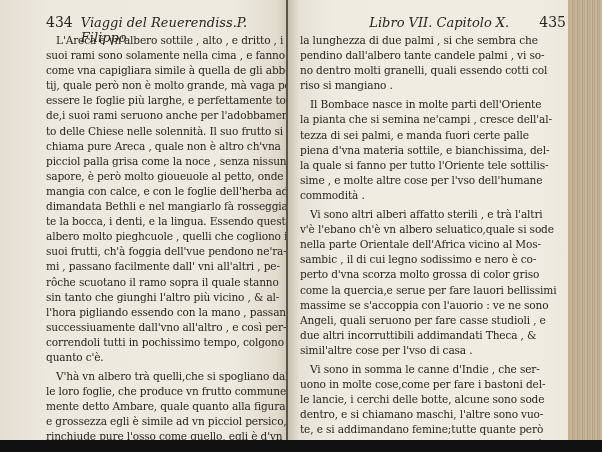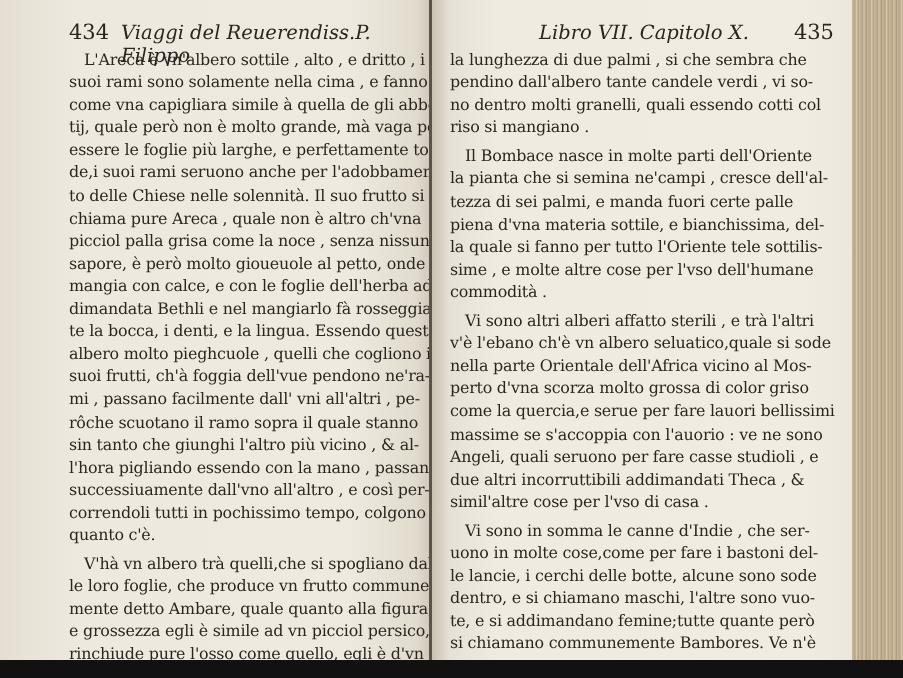--- a/index.html
+++ b/index.html
@@ -38,21 +38,21 @@
   }
   .bottom-shadow {
     position: absolute; left: 0; top: 440px; width: 602px; height: 12px;
     background: #111;
   }
   .running-head {
     display: flex; align-items: baseline;
     font-size: 13px; font-style: italic; margin-bottom: 2px; height: 17px;
   }
   .page-left .running-head .page-num { font-style: normal; font-size: 14px; margin-right: 8px; }
-  .page-right .running-head { justify-content: flex-end; padding-right: 12px; }
+  .page-right .running-head { justify-content: flex-end; padding-right: 2px; }
   .page-right .running-head .title { margin-right: 30px; }
   .page-right .running-head .page-num { font-style: normal; font-size: 14px; }
   .lines { font-size: 10.6px; line-height: 15.1px; letter-spacing: -0.15px; }
   .line { white-space: nowrap; display: block; }
   .line.indent { padding-left: 10px; }
   .line.para-gap { margin-top: 4px; }
 </style>
 </head>
 <body>
 
@@ -97,33 +97,34 @@
 
   <div class="gutter"></div>
 
   <div class="page page-right">
     <div class="running-head">
       <span class="title">Libro VII. Capitolo X.</span>
       <span class="page-num">435</span>
     </div>
     <div class="lines" id="right-lines">
         <span class="line">la lunghezza di due palmi , si che sembra che</span>
-        <span class="line">pendino dall'albero tante candele verdi , vi so-</span>
+        <span class="line">pendino dall'albero tante candele palmi , vi so-</span>
         <span class="line">no dentro molti granelli, quali essendo cotti col</span>
         <span class="line">riso si mangiano .</span>
         <span class="line indent para-gap">Il Bombace nasce in molte parti dell'Oriente</span>
         <span class="line">la pianta che si semina ne'campi , cresce dell'al-</span>
         <span class="line">tezza di sei palmi, e manda fuori certe palle</span>
         <span class="line">piena d'vna materia sottile, e bianchissima, del-</span>
         <span class="line">la quale si fanno per tutto l'Oriente tele sottilis-</span>
         <span class="line">sime , e molte altre cose per l'vso dell'humane</span>
         <span class="line">commodità .</span>
         <span class="line indent para-gap">Vi sono altri alberi affatto sterili , e trà l'altri</span>
         <span class="line">v'è l'ebano ch'è vn albero seluatico,quale si sode</span>
         <span class="line">nella parte Orientale dell'Africa vicino al Mos-</span>
+        <span class="line">sambic , il di cui legno sodissimo e nero è co-</span>
         <span class="line">perto d'vna scorza molto grossa di color griso</span>
         <span class="line">come la quercia,e serue per fare lauori bellissimi</span>
         <span class="line">massime se s'accoppia con l'auorio : ve ne sono</span>
         <span class="line">Angeli, quali seruono per fare casse studioli , e</span>
         <span class="line">due altri incorruttibili addimandati Theca , &amp;</span>
         <span class="line">simil'altre cose per l'vso di casa .</span>
         <span class="line indent para-gap">Vi sono in somma le canne d'Indie , che ser-</span>
         <span class="line">uono in molte cose,come per fare i bastoni del-</span>
         <span class="line">le lancie, i cerchi delle botte, alcune sono sode</span>
         <span class="line">dentro, e si chiamano maschi, l'altre sono vuo-</span>

